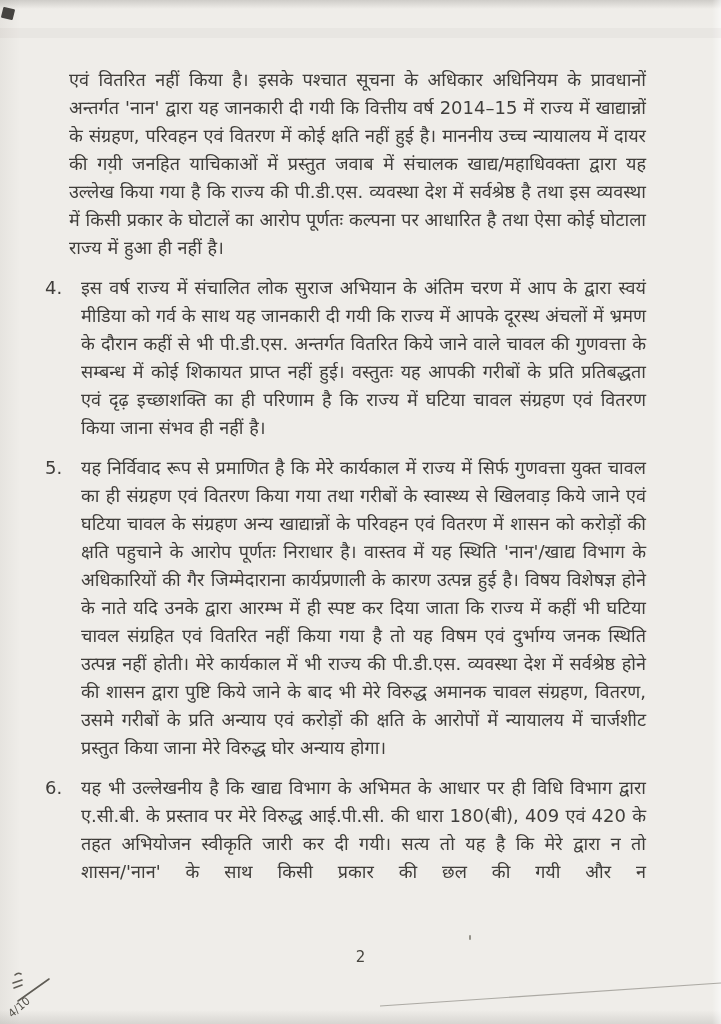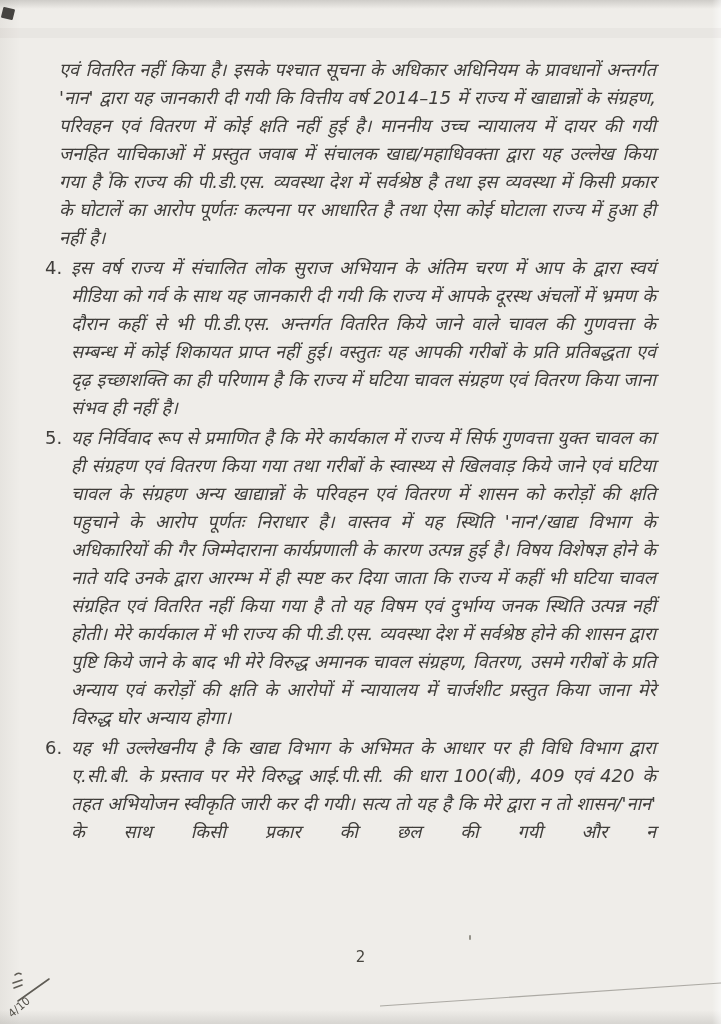--- a/index.html
+++ b/index.html
@@ -50,22 +50,21 @@
   .text-block {
     position: absolute;
     left: 45px;
     top: 54px;
     width: 613px;
     font-size: 18px;
     line-height: 28px;
     text-align: justify;
   }
   .para {
-    margin: 2px;
-    font-style: italic;
+    margin: 12px;
   }
   .intro {
     padding-left: 12px;
   }
   .item {
     position: relative;
     padding-left: 24px;
   }
   .item .num {
     position: absolute;
@@ -128,21 +127,21 @@
       <p class="para">इस वर्ष राज्य में संचालित लोक सुराज अभियान के अंतिम चरण में आप के द्वारा स्वयं मीडिया को गर्व के साथ यह जानकारी दी गयी कि राज्य में आपके दूरस्थ अंचलों में भ्रमण के दौरान कहीं से भी पी.डी.एस. अन्तर्गत वितरित किये जाने वाले चावल की गुणवत्ता के सम्बन्ध में कोई शिकायत प्राप्त नहीं हुई। वस्तुतः यह आपकी गरीबों के प्रति प्रतिबद्धता एवं दृढ़ इच्छाशक्ति का ही परिणाम है कि राज्य में घटिया चावल संग्रहण एवं वितरण किया जाना संभव ही नहीं है।</p>
     </div>
 
     <div class="item">
       <span class="num">5.</span>
       <p class="para">यह निर्विवाद रूप से प्रमाणित है कि मेरे कार्यकाल में राज्य में सिर्फ गुणवत्ता युक्त चावल का ही संग्रहण एवं वितरण किया गया तथा गरीबों के स्वास्थ्य से खिलवाड़ किये जाने एवं घटिया चावल के संग्रहण अन्य खाद्यान्नों के परिवहन एवं वितरण में शासन को करोड़ों की क्षति पहुचाने के आरोप पूर्णतः निराधार है। वास्तव में यह स्थिति 'नान'/खाद्य विभाग के अधिकारियों की गैर जिम्मेदाराना कार्यप्रणाली के कारण उत्पन्न हुई है। विषय विशेषज्ञ होने के नाते यदि उनके द्वारा आरम्भ में ही स्पष्ट कर दिया जाता कि राज्य में कहीं भी घटिया चावल संग्रहित एवं वितरित नहीं किया गया है तो यह विषम एवं दुर्भाग्य जनक स्थिति उत्पन्न नहीं होती। मेरे कार्यकाल में भी राज्य की पी.डी.एस. व्यवस्था देश में सर्वश्रेष्ठ होने की शासन द्वारा पुष्टि किये जाने के बाद भी मेरे विरुद्ध अमानक चावल संग्रहण, वितरण, उसमे गरीबों के प्रति अन्याय एवं करोड़ों की क्षति के आरोपों में न्यायालय में चार्जशीट प्रस्तुत किया जाना मेरे विरुद्ध घोर अन्याय होगा।</p>
     </div>
 
     <div class="item continues">
       <span class="num">6.</span>
-      <p class="para">यह भी उल्लेखनीय है कि खाद्य विभाग के अभिमत के आधार पर ही विधि विभाग द्वारा ए.सी.बी. के प्रस्ताव पर मेरे विरुद्ध आई.पी.सी. की धारा 100(बी), 409 एवं 420 के तहत अभियोजन स्वीकृति जारी कर दी गयी। सत्य तो यह है कि मेरे द्वारा न तो शासन/'नान' के साथ किसी प्रकार की छल की गयी और न</p>
+      <p class="para">यह भी उल्लेखनीय है कि खाद्य विभाग के अभिमत के आधार पर ही विधि विभाग द्वारा ए.सी.बी. के प्रस्ताव पर मेरे विरुद्ध आई.पी.सी. की धारा 180(बी), 409 एवं 420 के तहत अभियोजन स्वीकृति जारी कर दी गयी। सत्य तो यह है कि मेरे द्वारा न तो शासन/'नान' के साथ किसी प्रकार की छल की गयी और न</p>
     </div>
 
   </div>
 
   <div class="footer-page-number">2</div>
 
   <svg class="annotations" width="721" height="1024" viewBox="0 0 721 1024">
 
     <path class="scanline" d="M380 1006 L721 983"></path>
 

